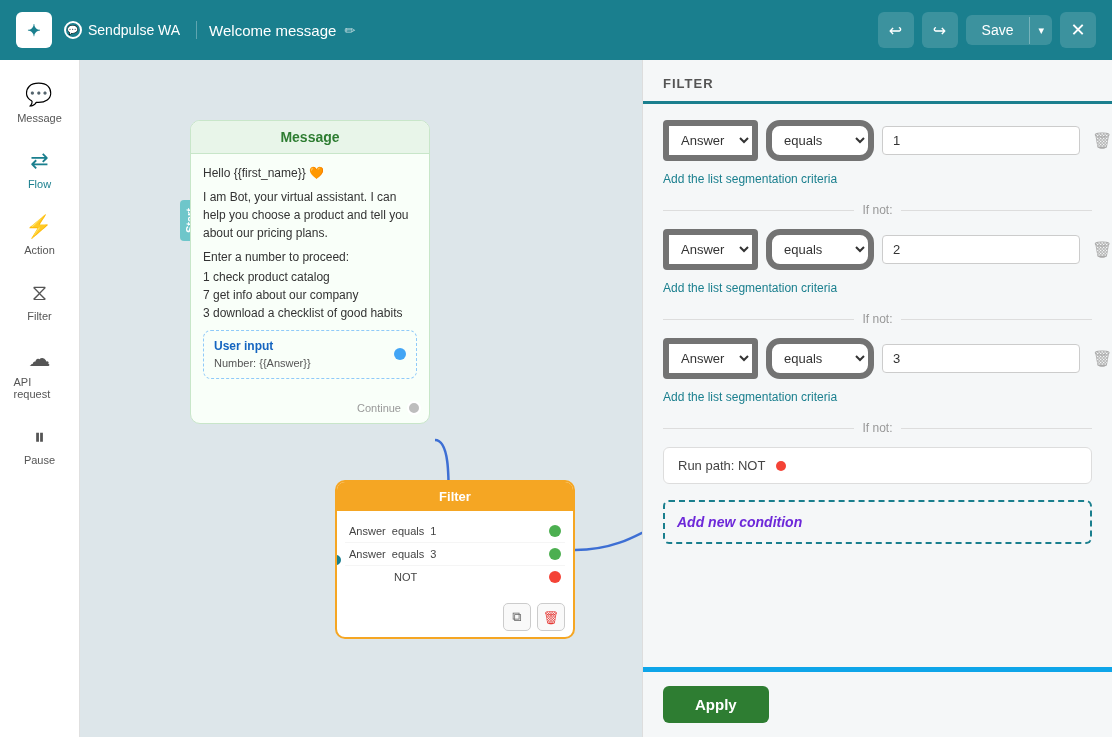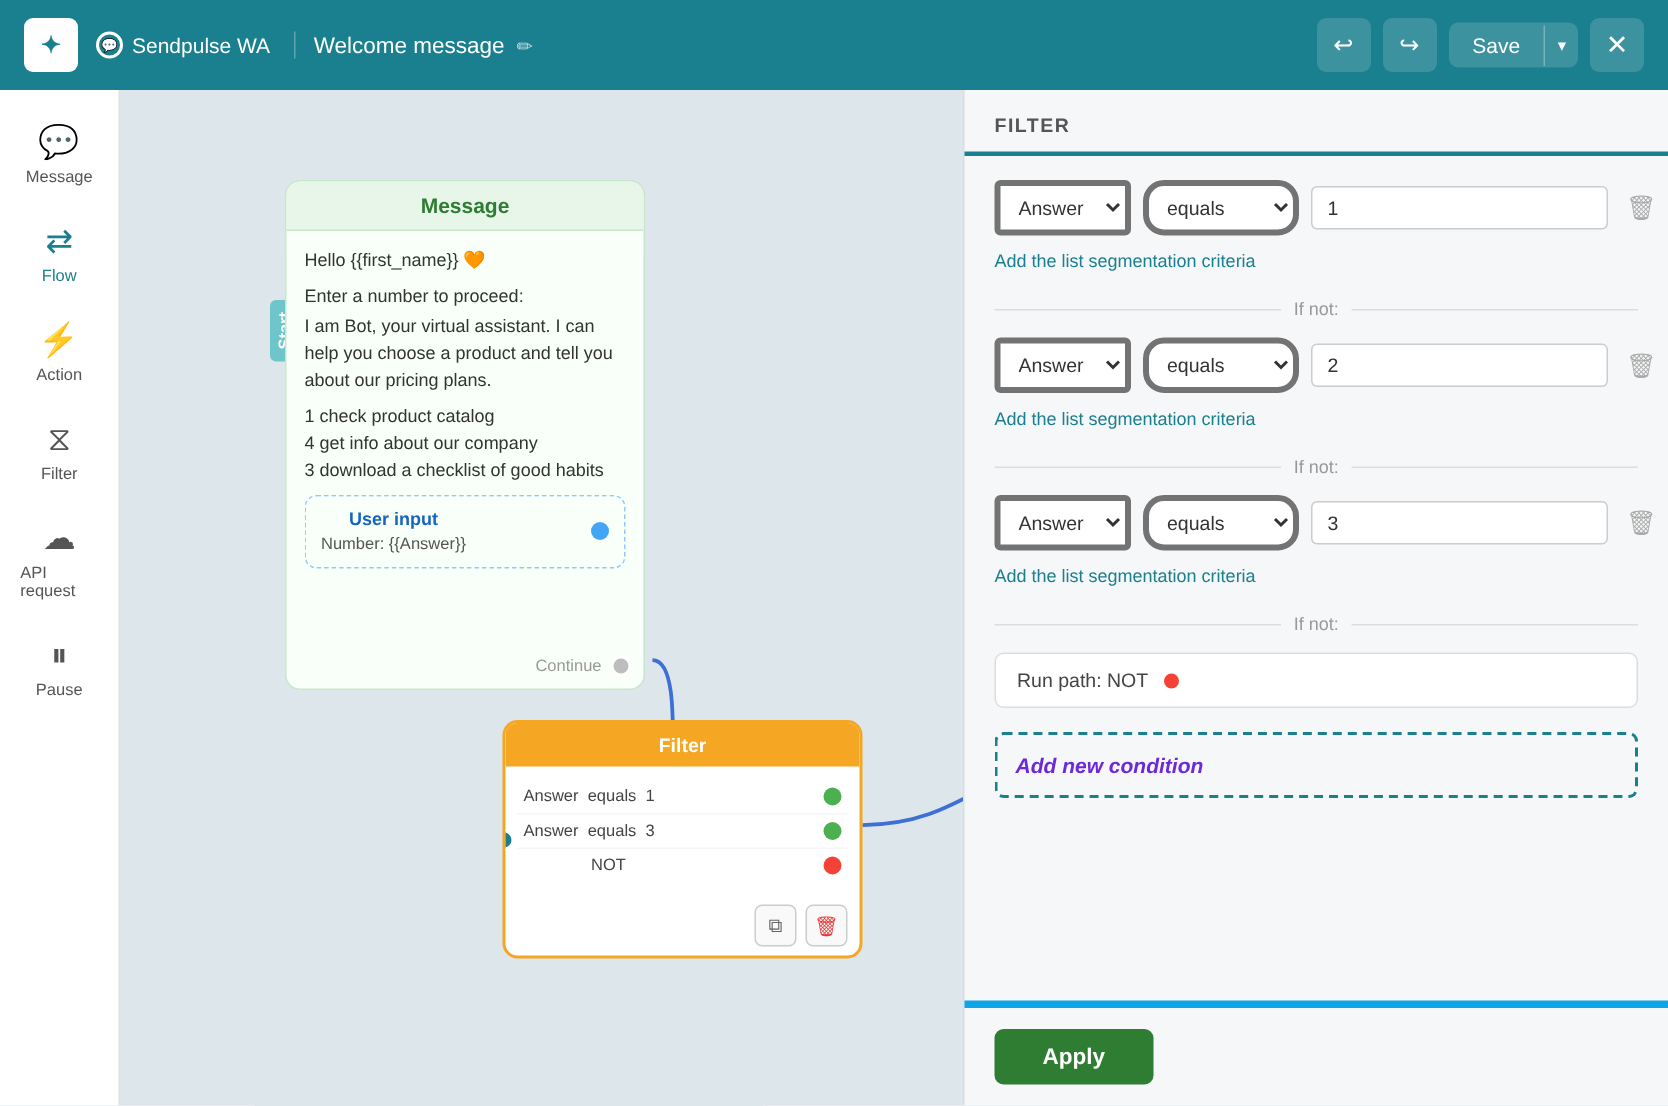--- a/index.html
+++ b/index.html
@@ -191,21 +191,20 @@
       border-radius: 50%;
     }
     .continue-row {
       display: flex;
       align-items: center;
       justify-content: flex-end;
       padding: 4px 8px 8px;
       gap: 6px;
       font-size: 11px;
       color: #999;
-      margin-top: 36px;
     }
     .continue-dot {
       width: 14px; height: 14px;
       background: #bdbdbd;
       border-radius: 50%;
       border: 2px solid #fff;
     }
 
     
     .canvas-svg {
@@ -309,21 +308,21 @@
     .condition-block {
       margin-bottom: 16px;
     }
     .condition-row {
       display: flex;
       align-items: center;
       gap: 8px;
       margin-bottom: 8px;
     }
     .condition-select {
-      border: 4px solid #737373;
+      border: 6px solid #737373;
       border-radius: 4px;
       padding: 6px 8px;
       font-size: 13px;
       background: #fff;
       color: #333;
       cursor: pointer;
     }
     .condition-select-wide { width: 140px; }
     .condition-select-mid { width: 110px; border-radius: 14px; }
     .condition-input {
@@ -474,28 +473,28 @@
 
       <path d="M 495 490 C 560 490 580 450 625 450" stroke="#3d6fd4" stroke-width="2.5" fill="none"></path>
     </svg>
 
     <div class="start-label">Start</div>
 
     <div class="message-node">
       <div class="message-node-header">Message</div>
       <div class="message-node-body">
         <div style="margin-bottom:6px;">Hello {{first_name}} 🧡</div>
+        <div style="margin-bottom:6px;">I am Bot, your virtual assistant. I can help you choose a product and tell you about our pricing plans.</div>
         <div style="margin-bottom:2px;">Enter a number to proceed:</div>
-        <div style="margin-bottom:6px;">I am Bot, your virtual assistant. I can help you choose a product and tell you about our pricing plans.</div>
         <div>1 check product catalog</div>
-        <div>4 get info about our company</div>
+        <div>7 get info about our company</div>
         <div style="margin-bottom:6px;">3 download a checklist of good habits</div>
         <div class="user-input-box">
           <div>
-            <div style="font-weight:600; color:#1565c0;text-align:center;">User input</div>
+            <div style="font-weight:600; color:#1565c0;">User input</div>
             <div style="color:#555; font-size:11px;">Number: {{Answer}}</div>
           </div>
           <div class="user-input-dot"></div>
         </div>
       </div>
       <div class="continue-row">
         <span>Continue</span>
         <div class="continue-dot"></div>
       </div>
     </div>

